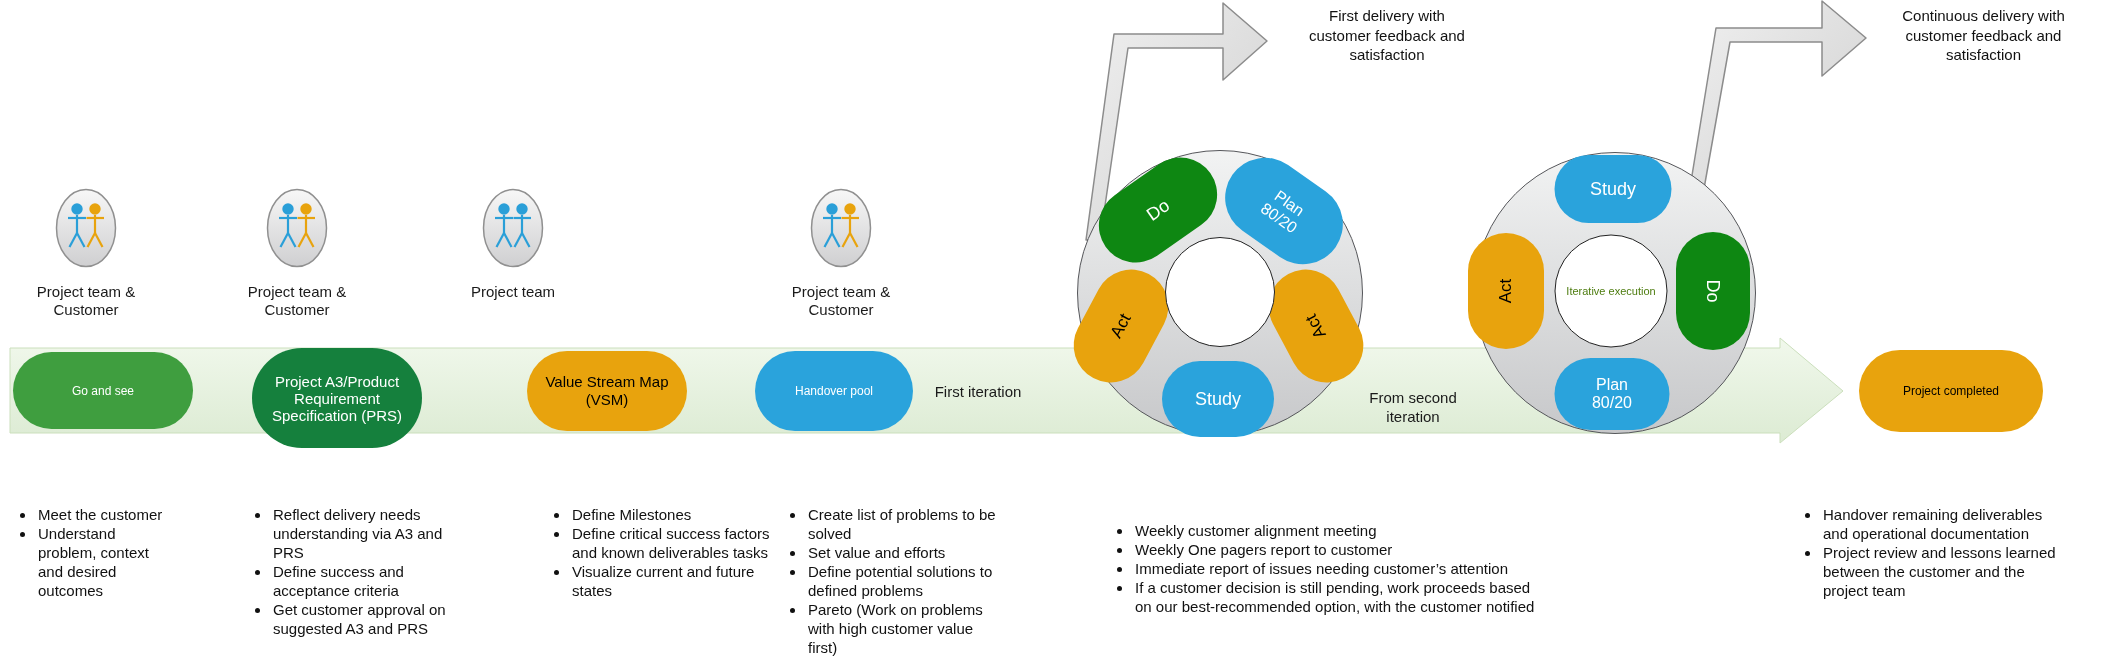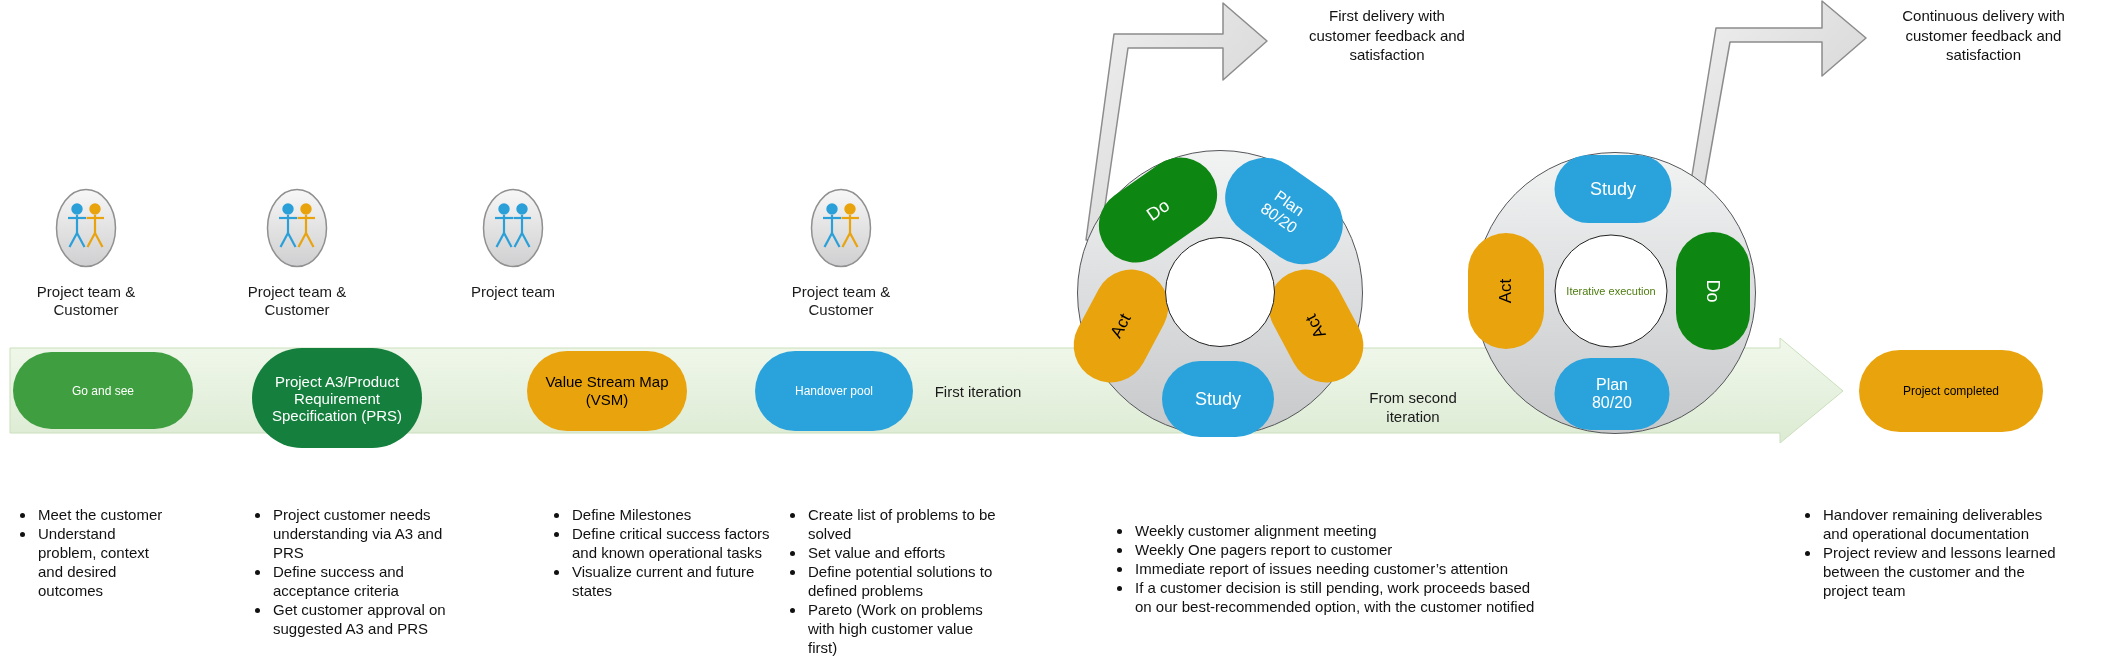--- a/index.html
+++ b/index.html
@@ -199,29 +199,29 @@
   </div>
 
   <div class="notes" style="left:18px;width:160px;">
     <ul>
       <li>Meet the customer</li>
       <li>Understand problem, context and desired outcomes</li>
     </ul>
   </div>
   <div class="notes" style="left:253px;width:218px;">
     <ul>
-      <li>Project customer needs understanding via A3 and PRS</li>
+      <li>Reflect delivery needs understanding via A3 and PRS</li>
       <li>Define success and acceptance criteria</li>
       <li>Get customer approval on suggested A3 and PRS</li>
     </ul>
   </div>
   <div class="notes" style="left:552px;width:228px;">
     <ul>
       <li>Define Milestones</li>
-      <li>Define critical success factors and known operational tasks</li>
+      <li>Define critical success factors and known deliverables tasks</li>
       <li>Visualize current and future states</li>
     </ul>
   </div>
   <div class="notes" style="left:788px;width:218px;">
     <ul>
       <li>Create list of problems to be solved</li>
       <li>Set value and efforts</li>
       <li>Define potential solutions to defined problems</li>
       <li>Pareto (Work on problems with high customer value first)</li>
     </ul>

